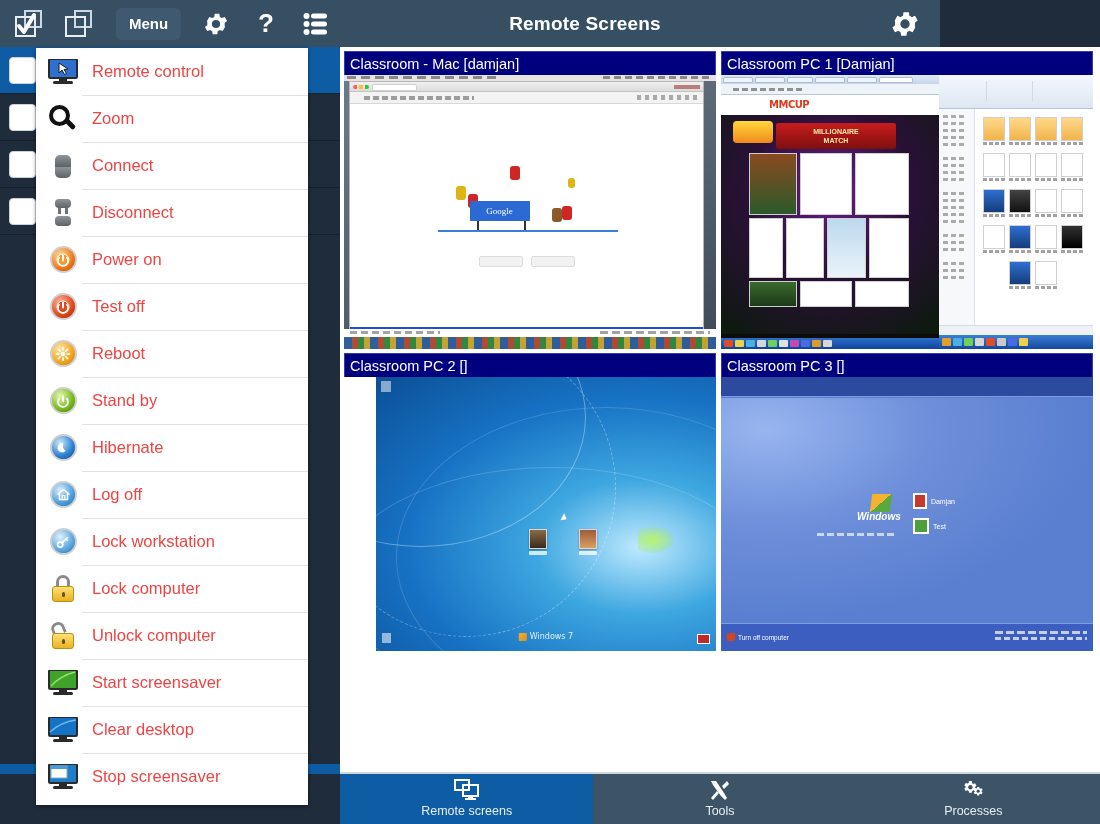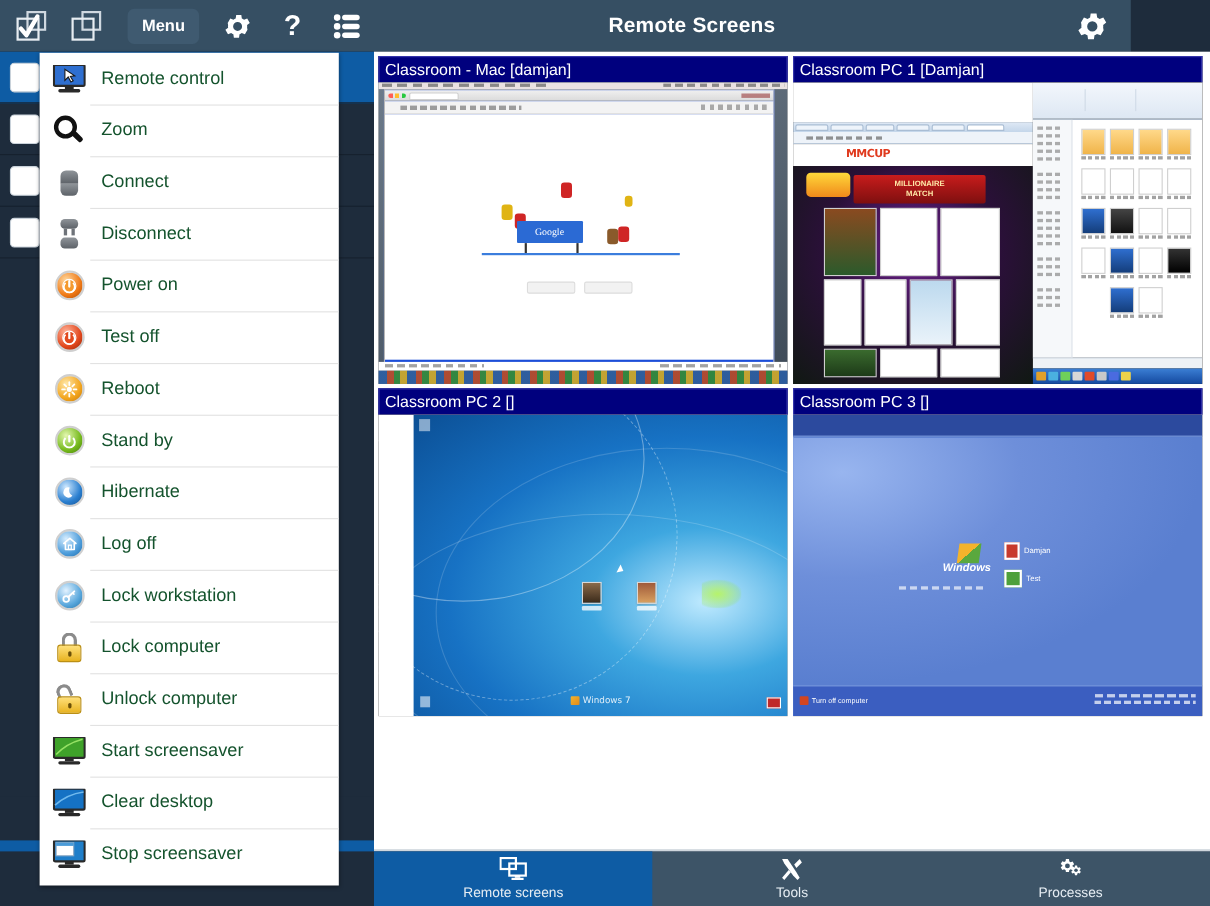--- a/index.html
+++ b/index.html
@@ -5,21 +5,21 @@
   * { box-sizing: border-box; margin:0; padding:0; }
   html,body { width:1100px; height:824px; overflow:hidden; }
   body {
     font-family: "Liberation Sans", sans-serif;
     background:#1e2c3c;
     position:relative;
   }
 
   
   #topbar{
-    position:absolute; left:0; top:0; width:1028px; height:47px;
+    position:absolute; left:0; top:0; width:940px; height:47px;
     background:#364f63;
     display:flex; align-items:center;
   }
   #topbar-left{ width:340px; height:47px; display:flex; align-items:center; padding-left:6px; gap:4px; }
   .tb-btn{
     width:46px; height:40px; display:flex; align-items:center; justify-content:center;
     color:#fff;
   }
   #menu-btn{
     height:32px; padding:0 13px; margin:0 8px 0 10px;
@@ -67,21 +67,21 @@
     z-index:40; overflow:hidden;
   }
   .mi{
     height:47px; display:flex; align-items:center; padding-left:9px;
     position:relative;
   }
   .mi + .mi::before{
     content:""; position:absolute; left:46px; right:0; top:0; height:1px; background:#e2e2e2;
   }
   .mi-icon{ width:36px; height:34px; flex:none; display:flex;align-items:center;justify-content:center; }
-  .mi-label{ font-size:16.5px; color:#14532d; padding-left:11px; }
+  .mi-label{ font-size:16.5px; color:#ef4444; padding-left:11px; }
 
   .orb{ width:27px;height:27px;border-radius:50%; display:flex;align-items:center;justify-content:center;
         border:2px solid #cfcfcf; }
   .orb svg{display:block;}
 
   .padlock{ width:22px;height:27px;position:relative; }
   .padlock .shk{ position:absolute;left:4px;top:0;width:14px;height:13px;border:3px solid #8b8b8b;
                  border-bottom:none;border-radius:7px 7px 0 0; }
   .padlock.open .shk{ left:-1px; transform:rotate(-22deg); }
   .padlock .bdy{ position:absolute;left:0;top:11px;width:22px;height:16px;border-radius:3px;
@@ -154,21 +154,21 @@
   .mac-dock{position:absolute;left:0;bottom:0;width:100%;height:12px;
       background:repeating-linear-gradient(90deg,#2a5fa8 0 8px,#c04a2a 8px 14px,#2f8f3a 14px 20px,#d8b12a 20px 26px);
       opacity:.85;}
   .mac-statusrow{position:absolute;left:0;bottom:12px;width:100%;height:8px;background:#fff;}
   .mac-statusrow .l{position:absolute;left:6px;top:2px;width:90px;height:3px;
       background:repeating-linear-gradient(90deg,#666 0 7px,transparent 7px 11px);opacity:.6;}
   .mac-statusrow .r{position:absolute;right:6px;top:2px;width:110px;height:3px;
       background:repeating-linear-gradient(90deg,#666 0 8px,transparent 8px 12px);opacity:.6;}
 
   
-  .pc1-left{position:absolute;left:0;top:0;width:246px;height:100%;background:#0c0c0c;margin-top:36px;}
+  .pc1-left{position:absolute;left:0;top:0;width:246px;height:100%;background:#0c0c0c;}
   .pc1-ie-tabs{position:absolute;left:0;top:0;width:218px;height:9px;background:linear-gradient(#dfe9f5,#c4d6ea);}
   .pc1-ie-tabs i{position:absolute;top:2px;height:6px;background:#eef4fb;border:1px solid #a9bdd4;border-radius:2px 2px 0 0;}
   .pc1-ie-addr{position:absolute;left:0;top:9px;width:218px;height:11px;background:#eef3f9;border-bottom:1px solid #b8c7d8;}
   .pc1-ie-addr .u{position:absolute;left:12px;top:4px;width:70px;height:3px;background:repeating-linear-gradient(90deg,#666 0 6px,transparent 6px 9px);opacity:.7;}
   .pc1-site-hdr{position:absolute;left:0;top:20px;width:218px;height:20px;background:#fff;}
   .mmlogo{position:absolute;left:48px;top:4px;font-size:10px;font-weight:bold;color:#e03a1e;letter-spacing:-.5px;font-family:"DejaVu Sans",sans-serif;}
   .pc1-game{position:absolute;left:0;top:40px;width:218px;height:219px;
      background:radial-gradient(circle at 50% 35%,#6c1f8c 0%,#2a1038 45%,#0b1a0b 100%);}
   .pc1-banner{position:absolute;left:55px;top:8px;width:120px;height:26px;background:linear-gradient(#c81c1c,#7e0f0f);border-radius:2px;}
   .pc1-banner span{display:block;text-align:center;color:#ffe9a8;font-size:7px;line-height:9px;padding-top:4px;font-weight:bold;}

